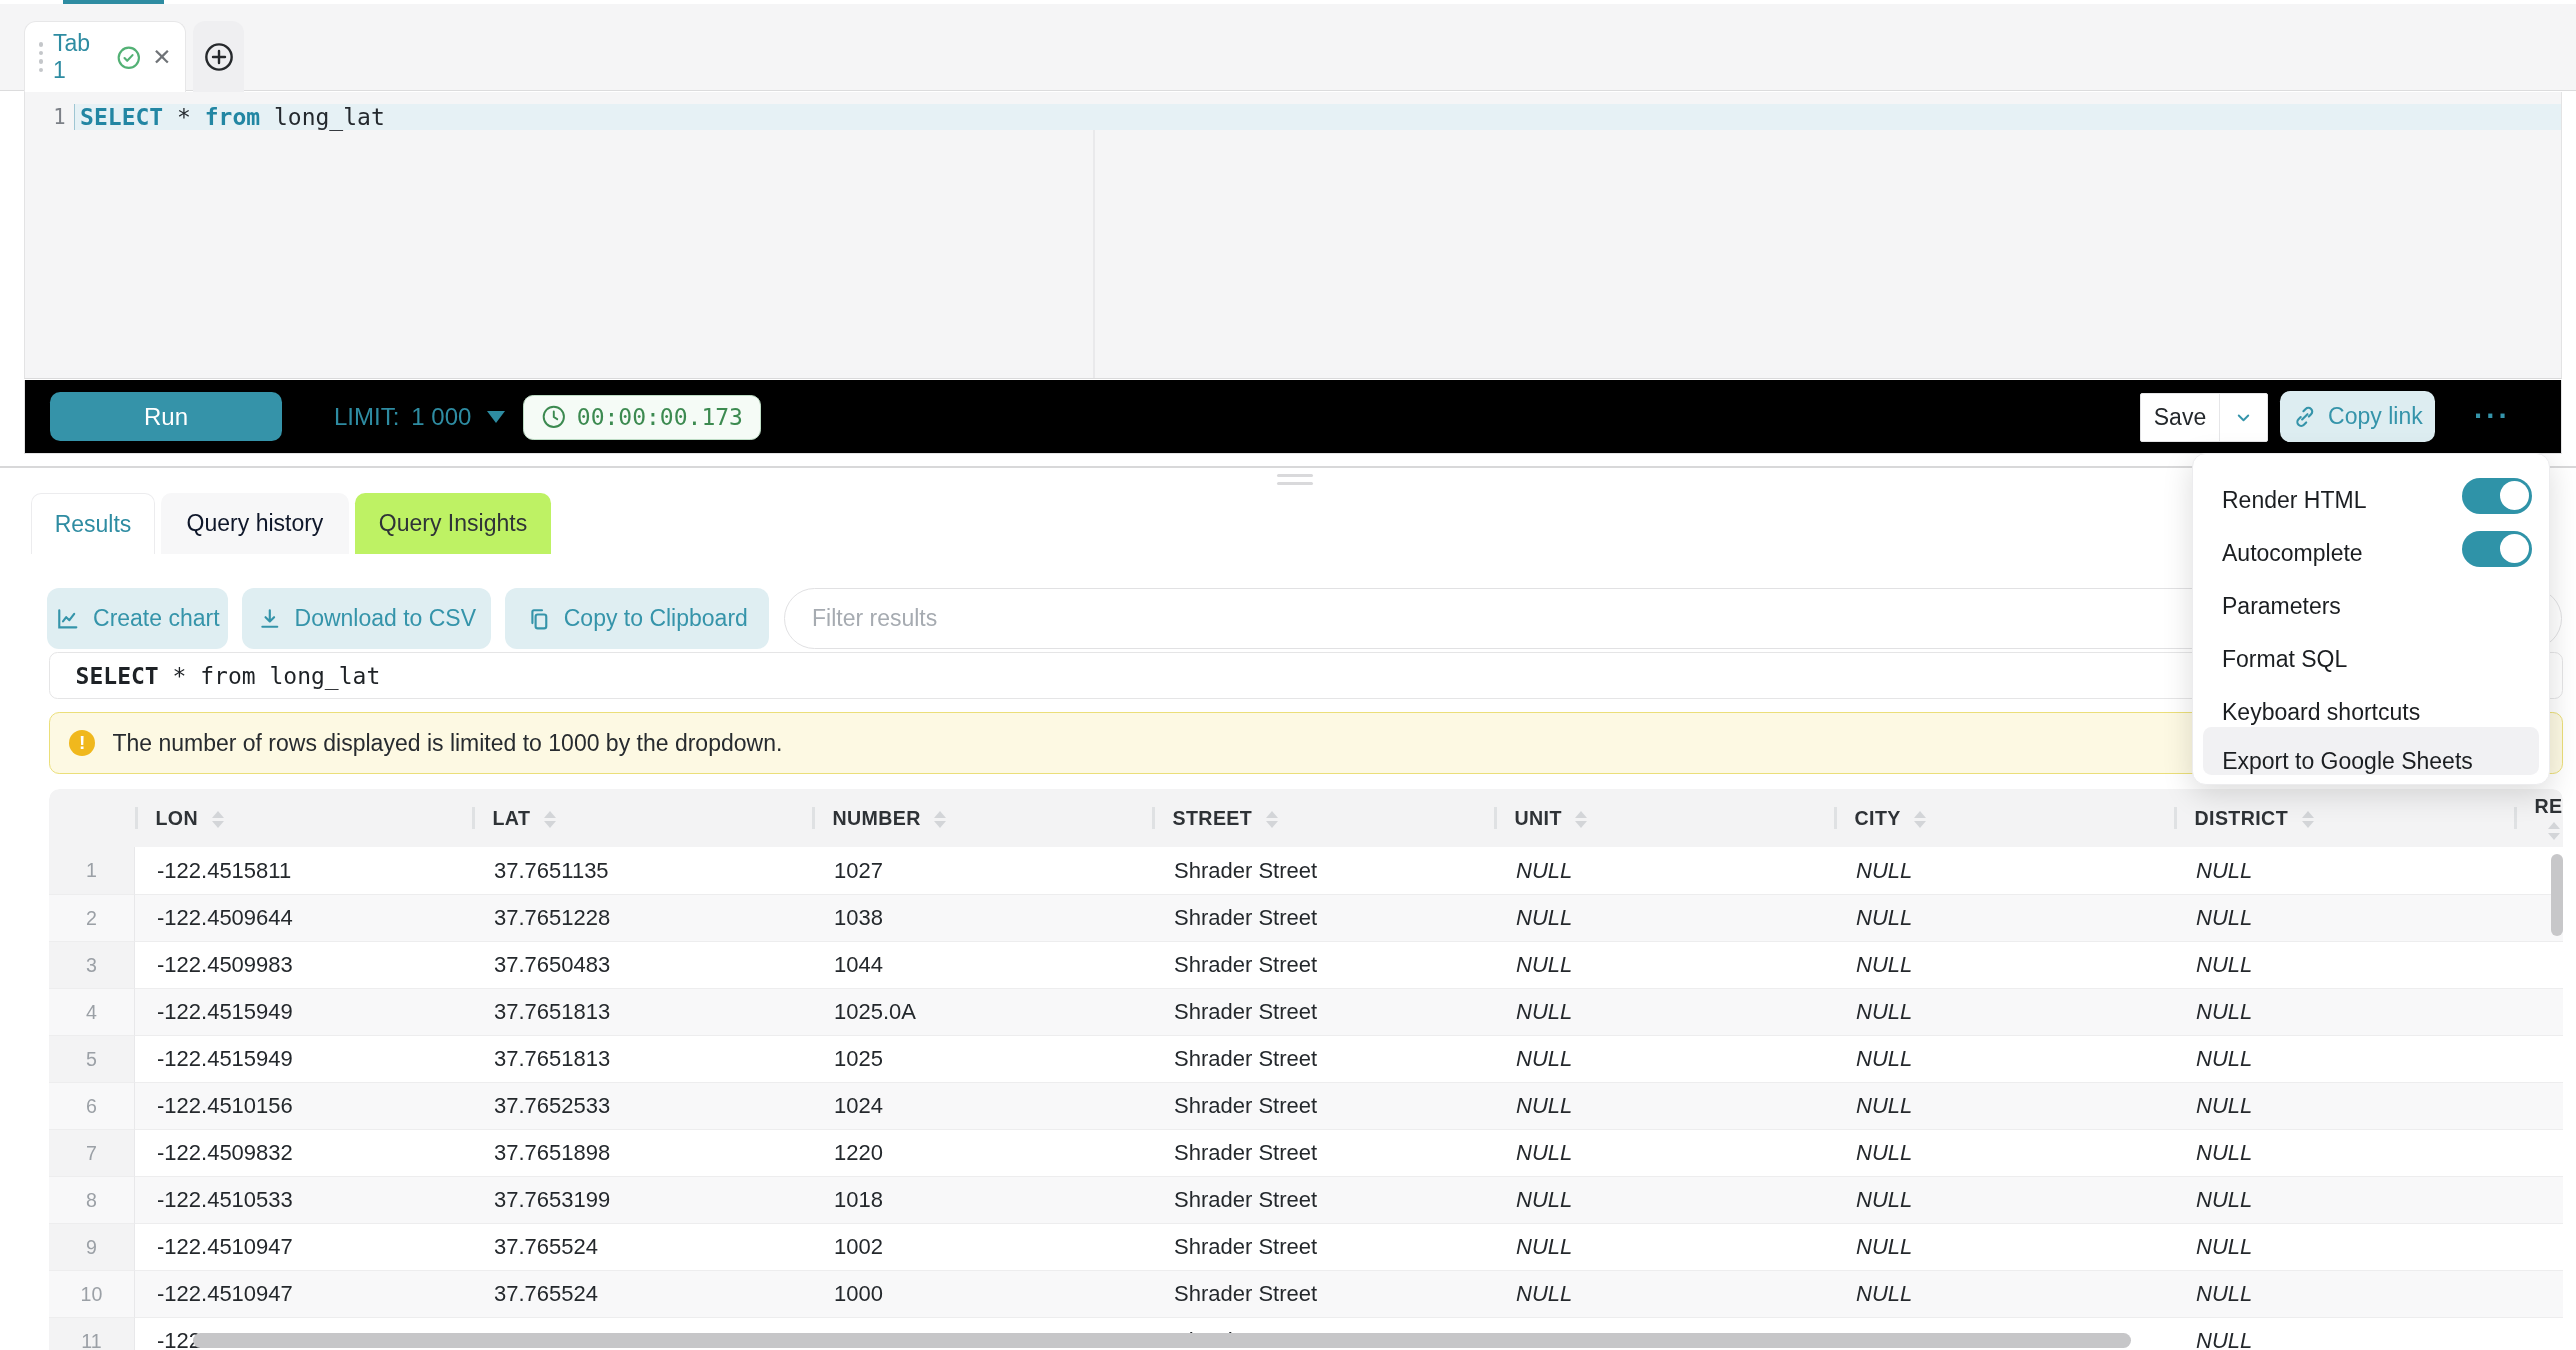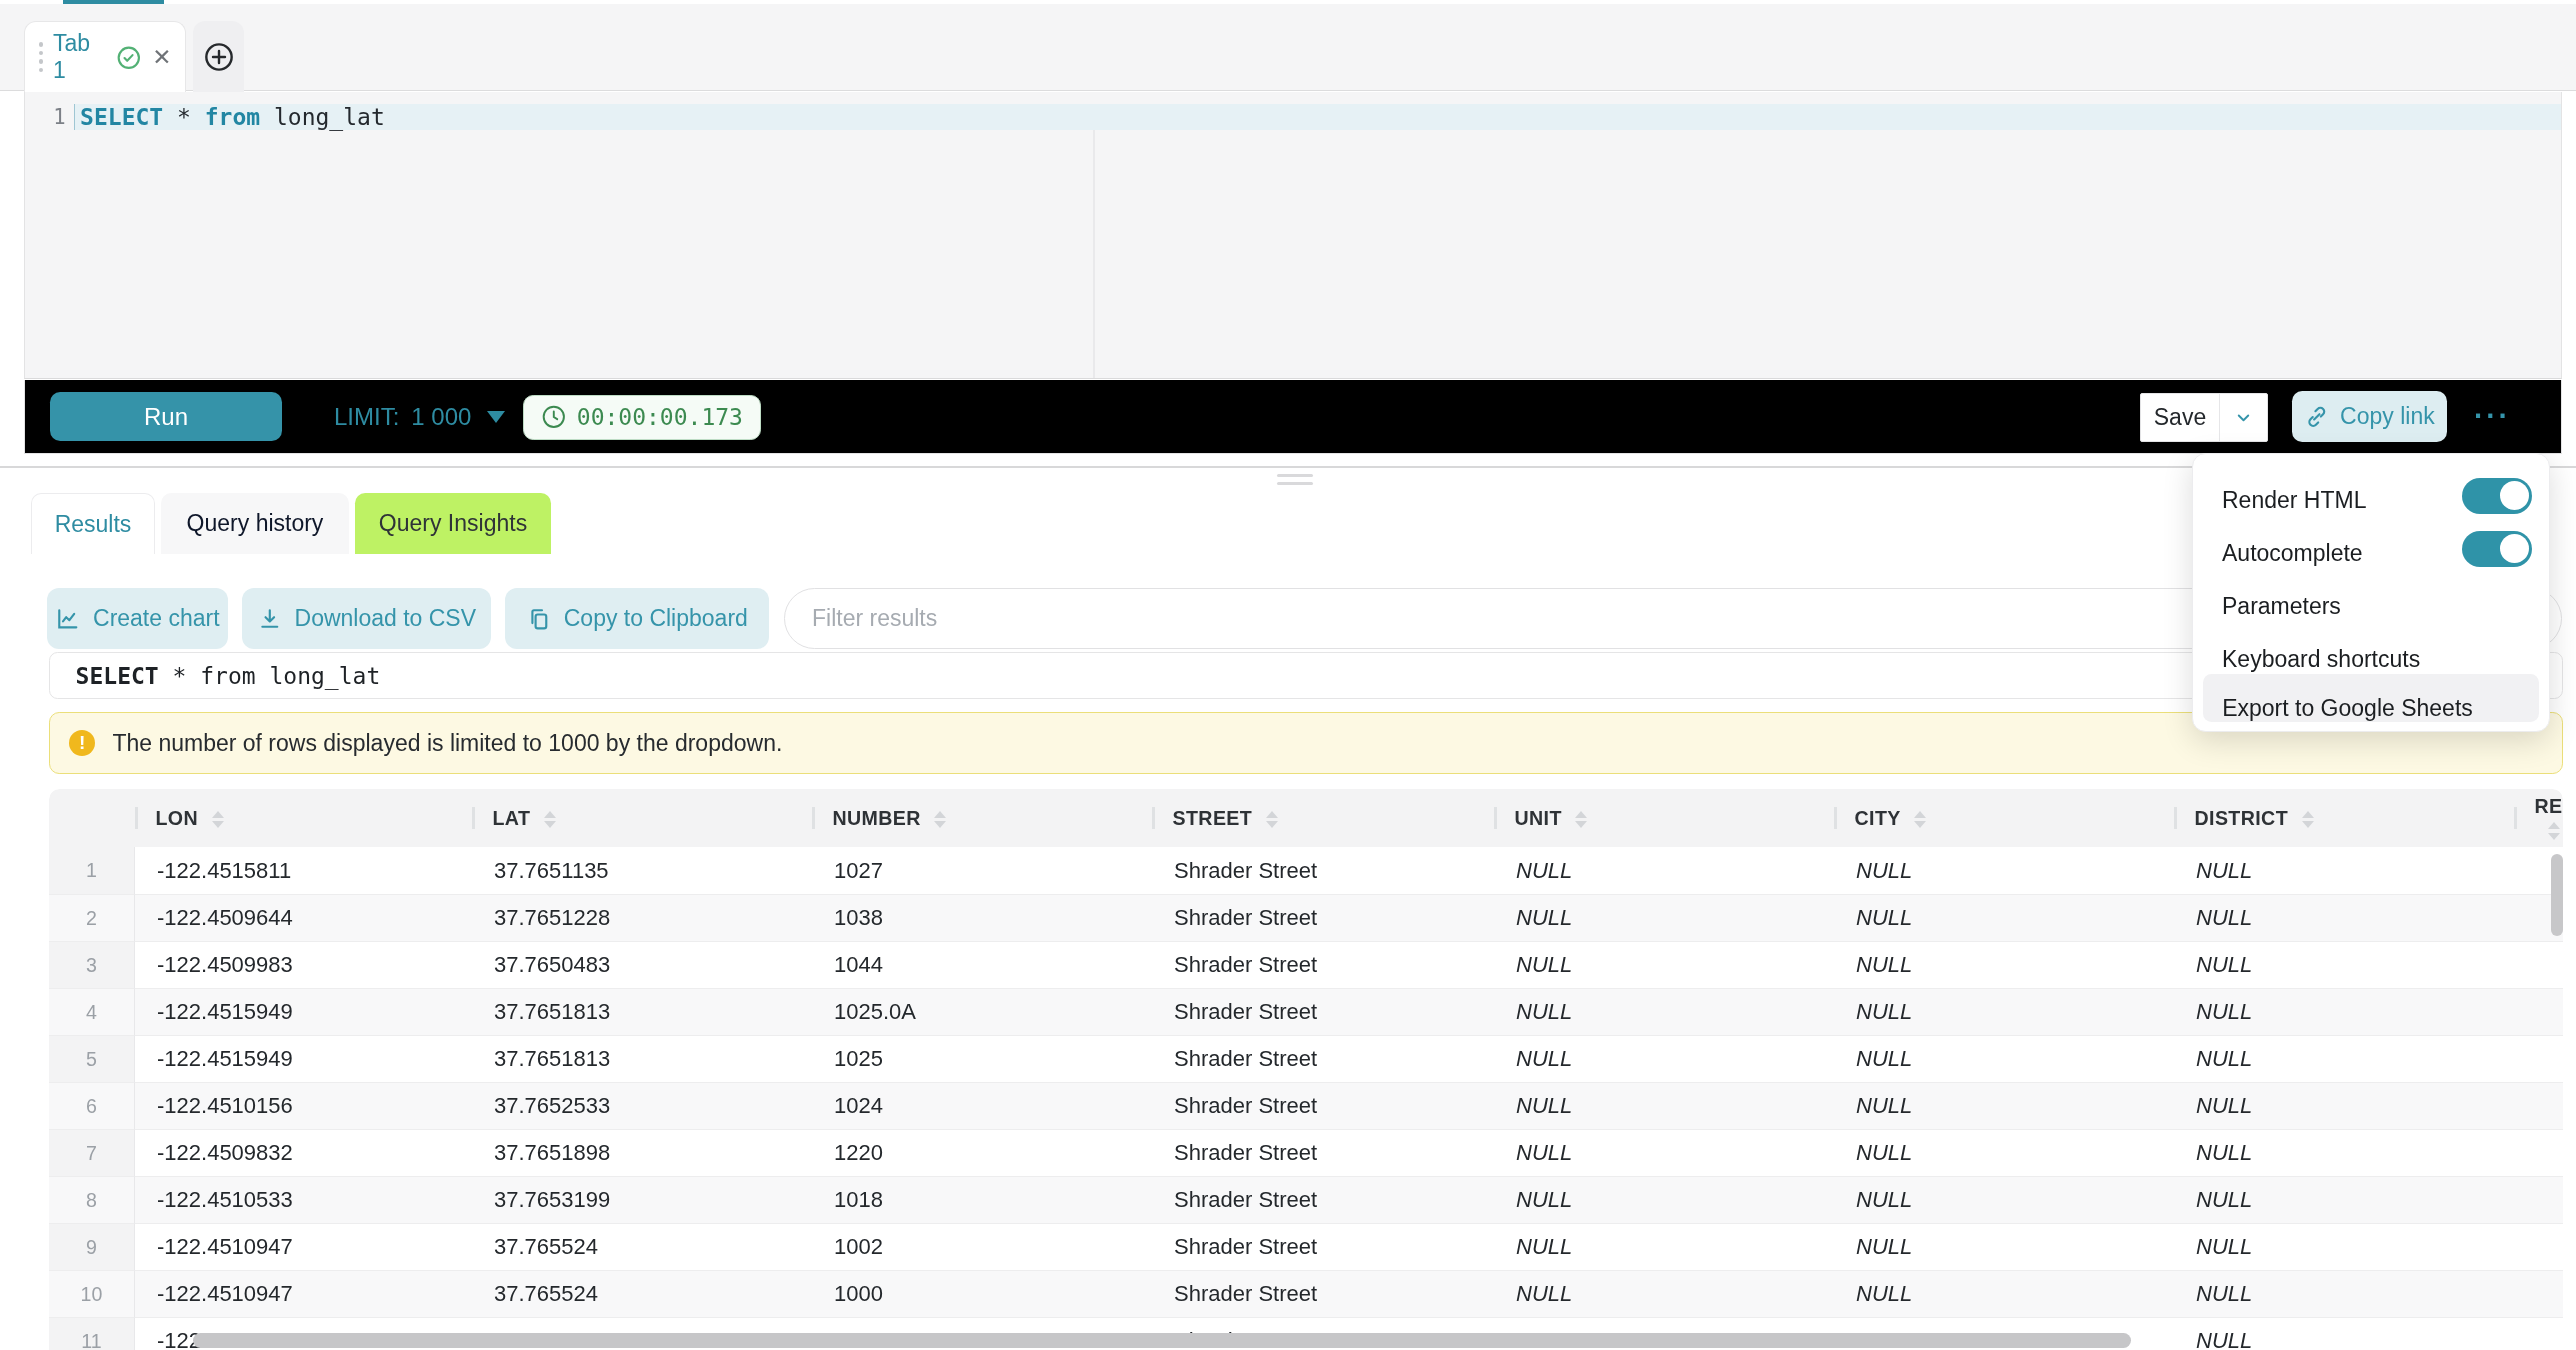--- a/index.html
+++ b/index.html
@@ -52,21 +52,21 @@
                   border-top:12px solid #2e8ca2; margin-left:3.4px; }
   .timer { position:absolute; left:498px; top:14.5px; height:45px; padding:0 17px;
            background:#f5fbf6; border:1.7px solid #bddcc4; border-radius:10.2px;
            display:flex; align-items:center; gap:10.2px; color:#3c8a50; font-size:23px; }
   .save-btn { position:absolute; right:293px; top:12.8px; width:128px; height:49px; background:#fff;
               border:1.7px solid #e3e3e5; border-radius:2px; display:flex; }
   .save-main { flex:1; display:flex; align-items:center; justify-content:center;
                font-size:23px; color:#24282c; cursor:pointer; }
   .save-caret { width:48px; border-left:1.7px solid #e6e6e8; display:flex; align-items:center;
                 justify-content:center; cursor:pointer; }
-  .copylink-btn { position:absolute; right:114px; top:11px; width:155px; height:51px;
+  .copylink-btn { position:absolute; right:126px; top:11px; width:155px; height:51px;
                   background:#ddedf1; border:none; border-radius:10.2px; display:flex;
                   align-items:center; justify-content:center; gap:10.2px; color:#3594aa;
                   font-size:23px; cursor:pointer; font-family:"Liberation Sans", sans-serif; }
   .more-btn { position:absolute; right:48px; top:15.3px; width:41px; height:43px; border:none;
               background:transparent; color:#3594aa; font-size:29px; letter-spacing:2.6px;
               cursor:pointer; font-weight:700; }
 
   
   .panel-divider { position:absolute; left:0; top:466px; width:2576px; height:1.7px; background:#d8d8d9; }
   .drag-handle { position:absolute; left:1277px; top:474px; width:36px; cursor:row-resize; }
@@ -466,20 +466,23 @@
     <div class="menu-item">
       <span>Autocomplete</span>
       <span class="toggle">
           <span class="knob"></span>
         </span>
     </div>
     <div class="menu-item">
       <span>Parameters</span>
     </div>
     <div class="menu-item">
+      <span>Format SQL</span>
+    </div>
+    <div class="menu-item">
       <span>Keyboard shortcuts</span>
     </div>
     <div class="menu-item highlighted">
       <span>Export to Google Sheets</span>
     </div>
   </div>
 
 </div>
 
 

